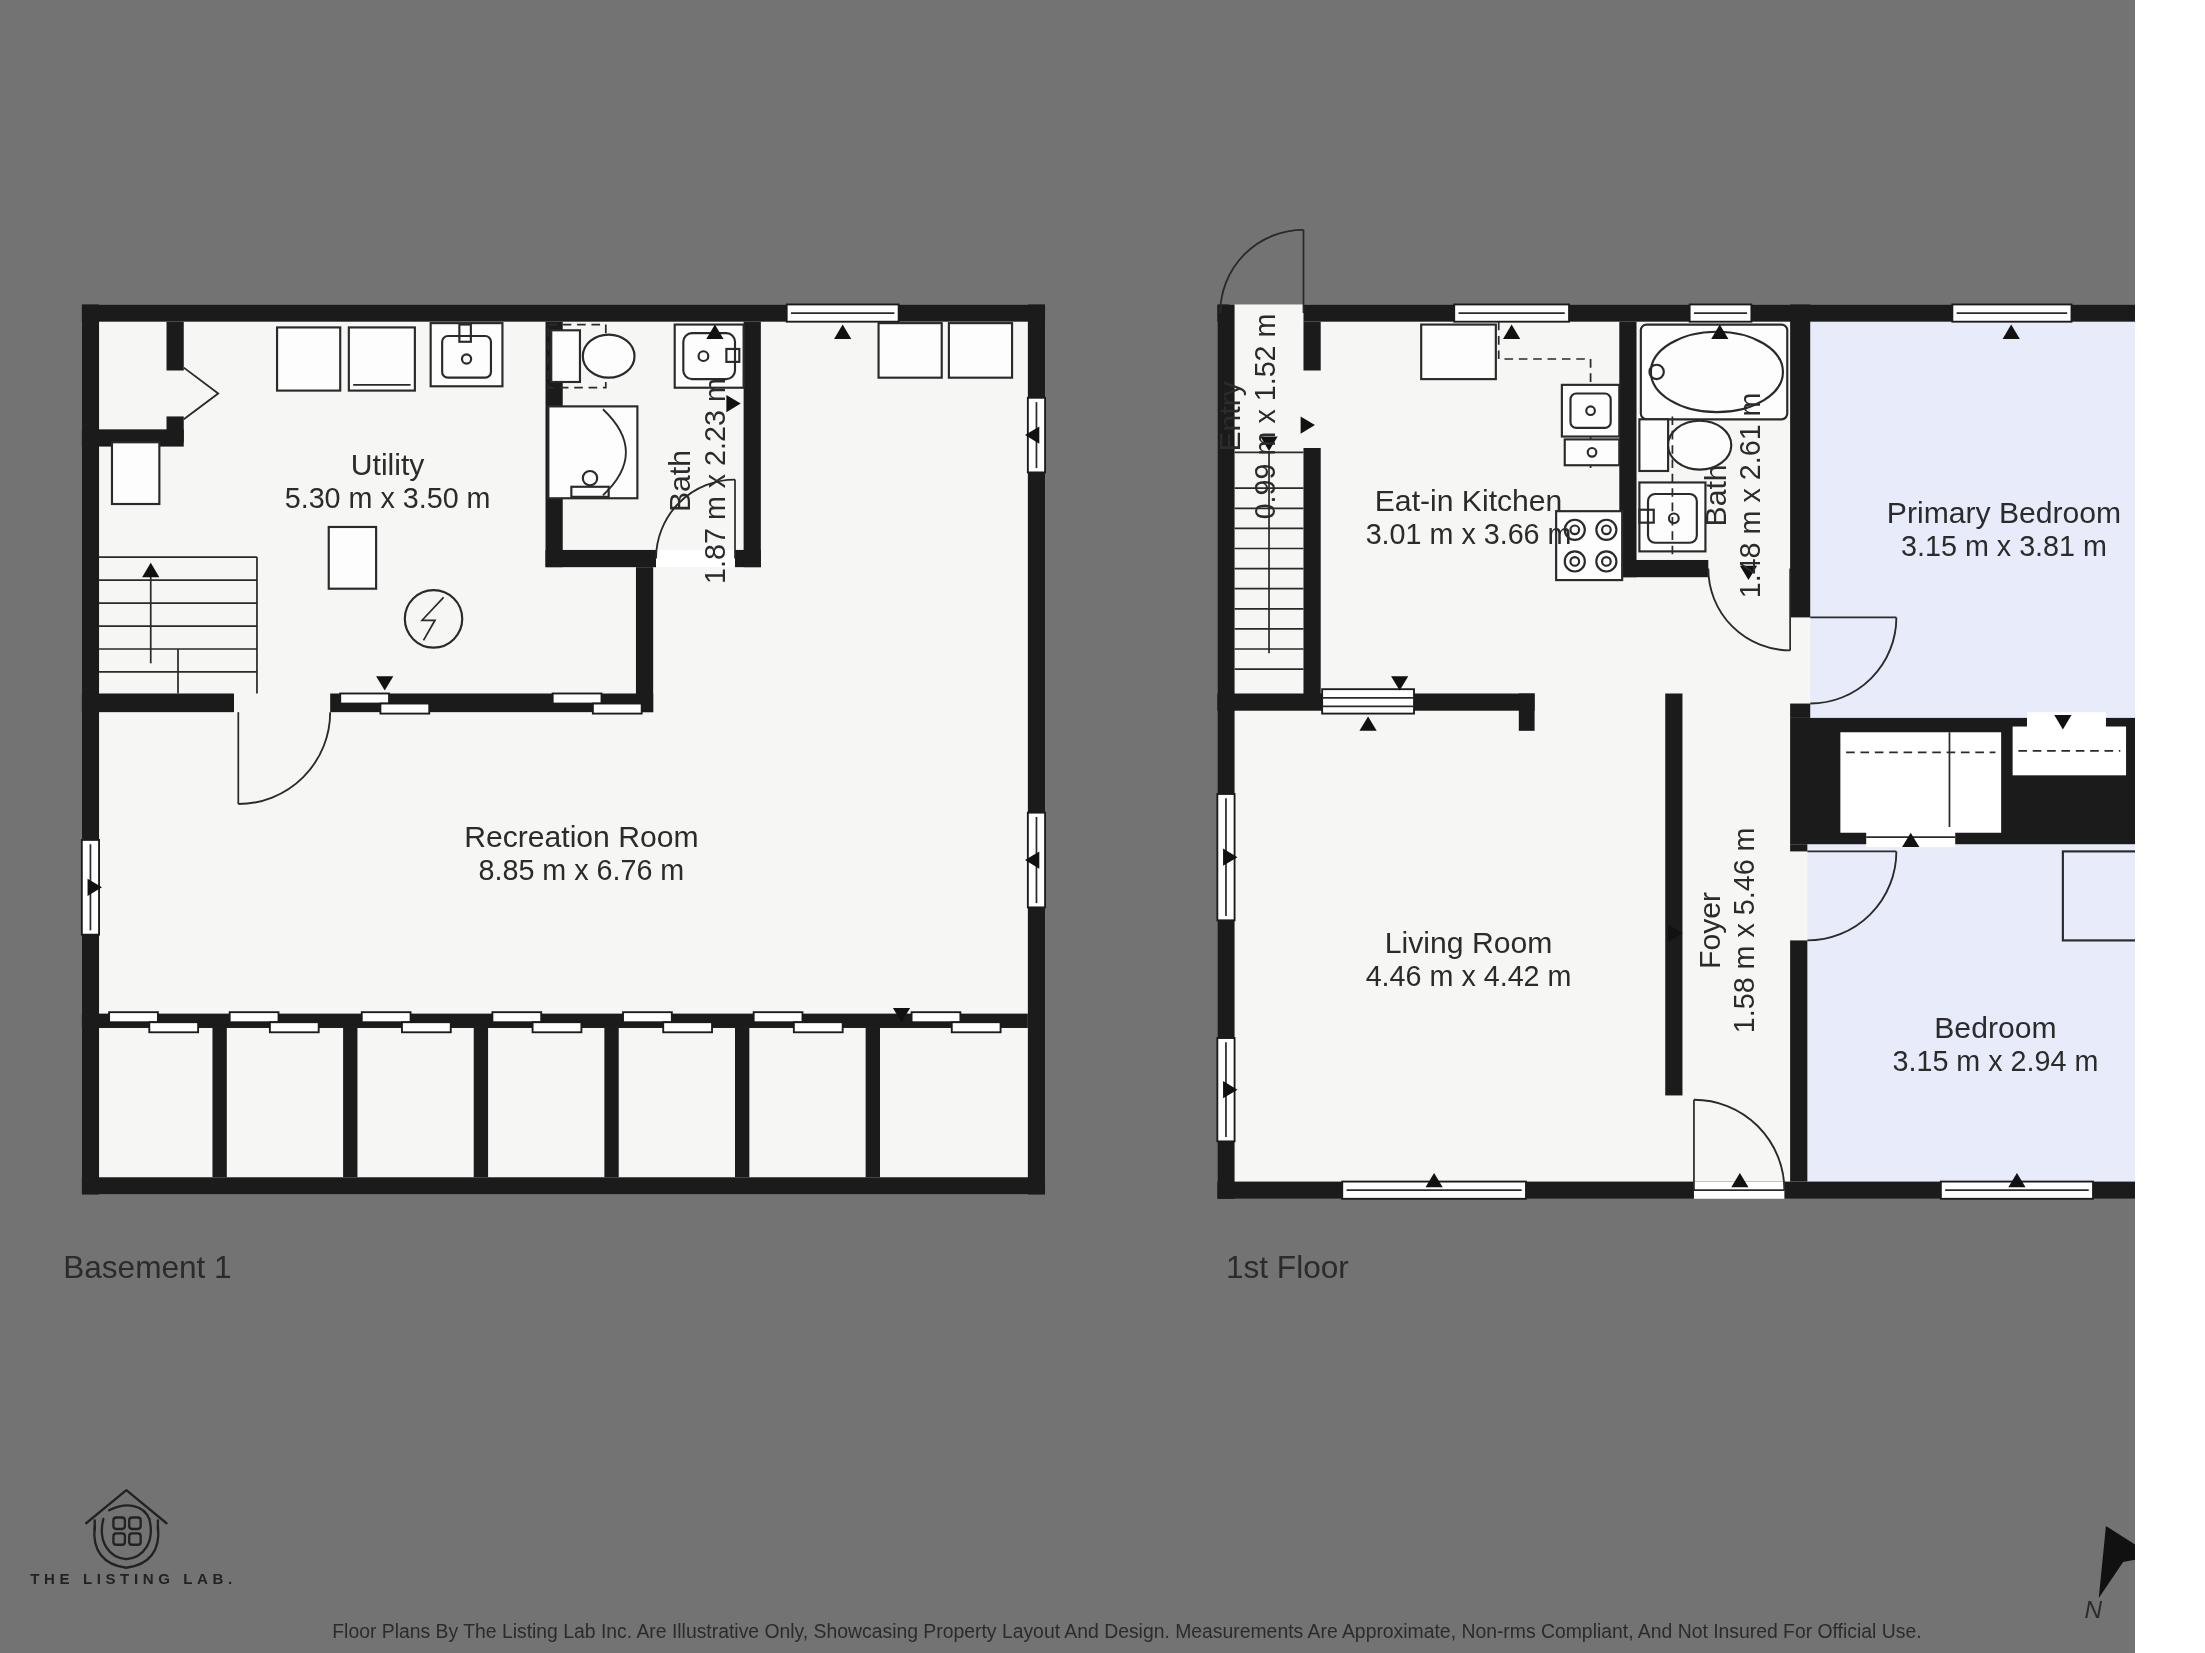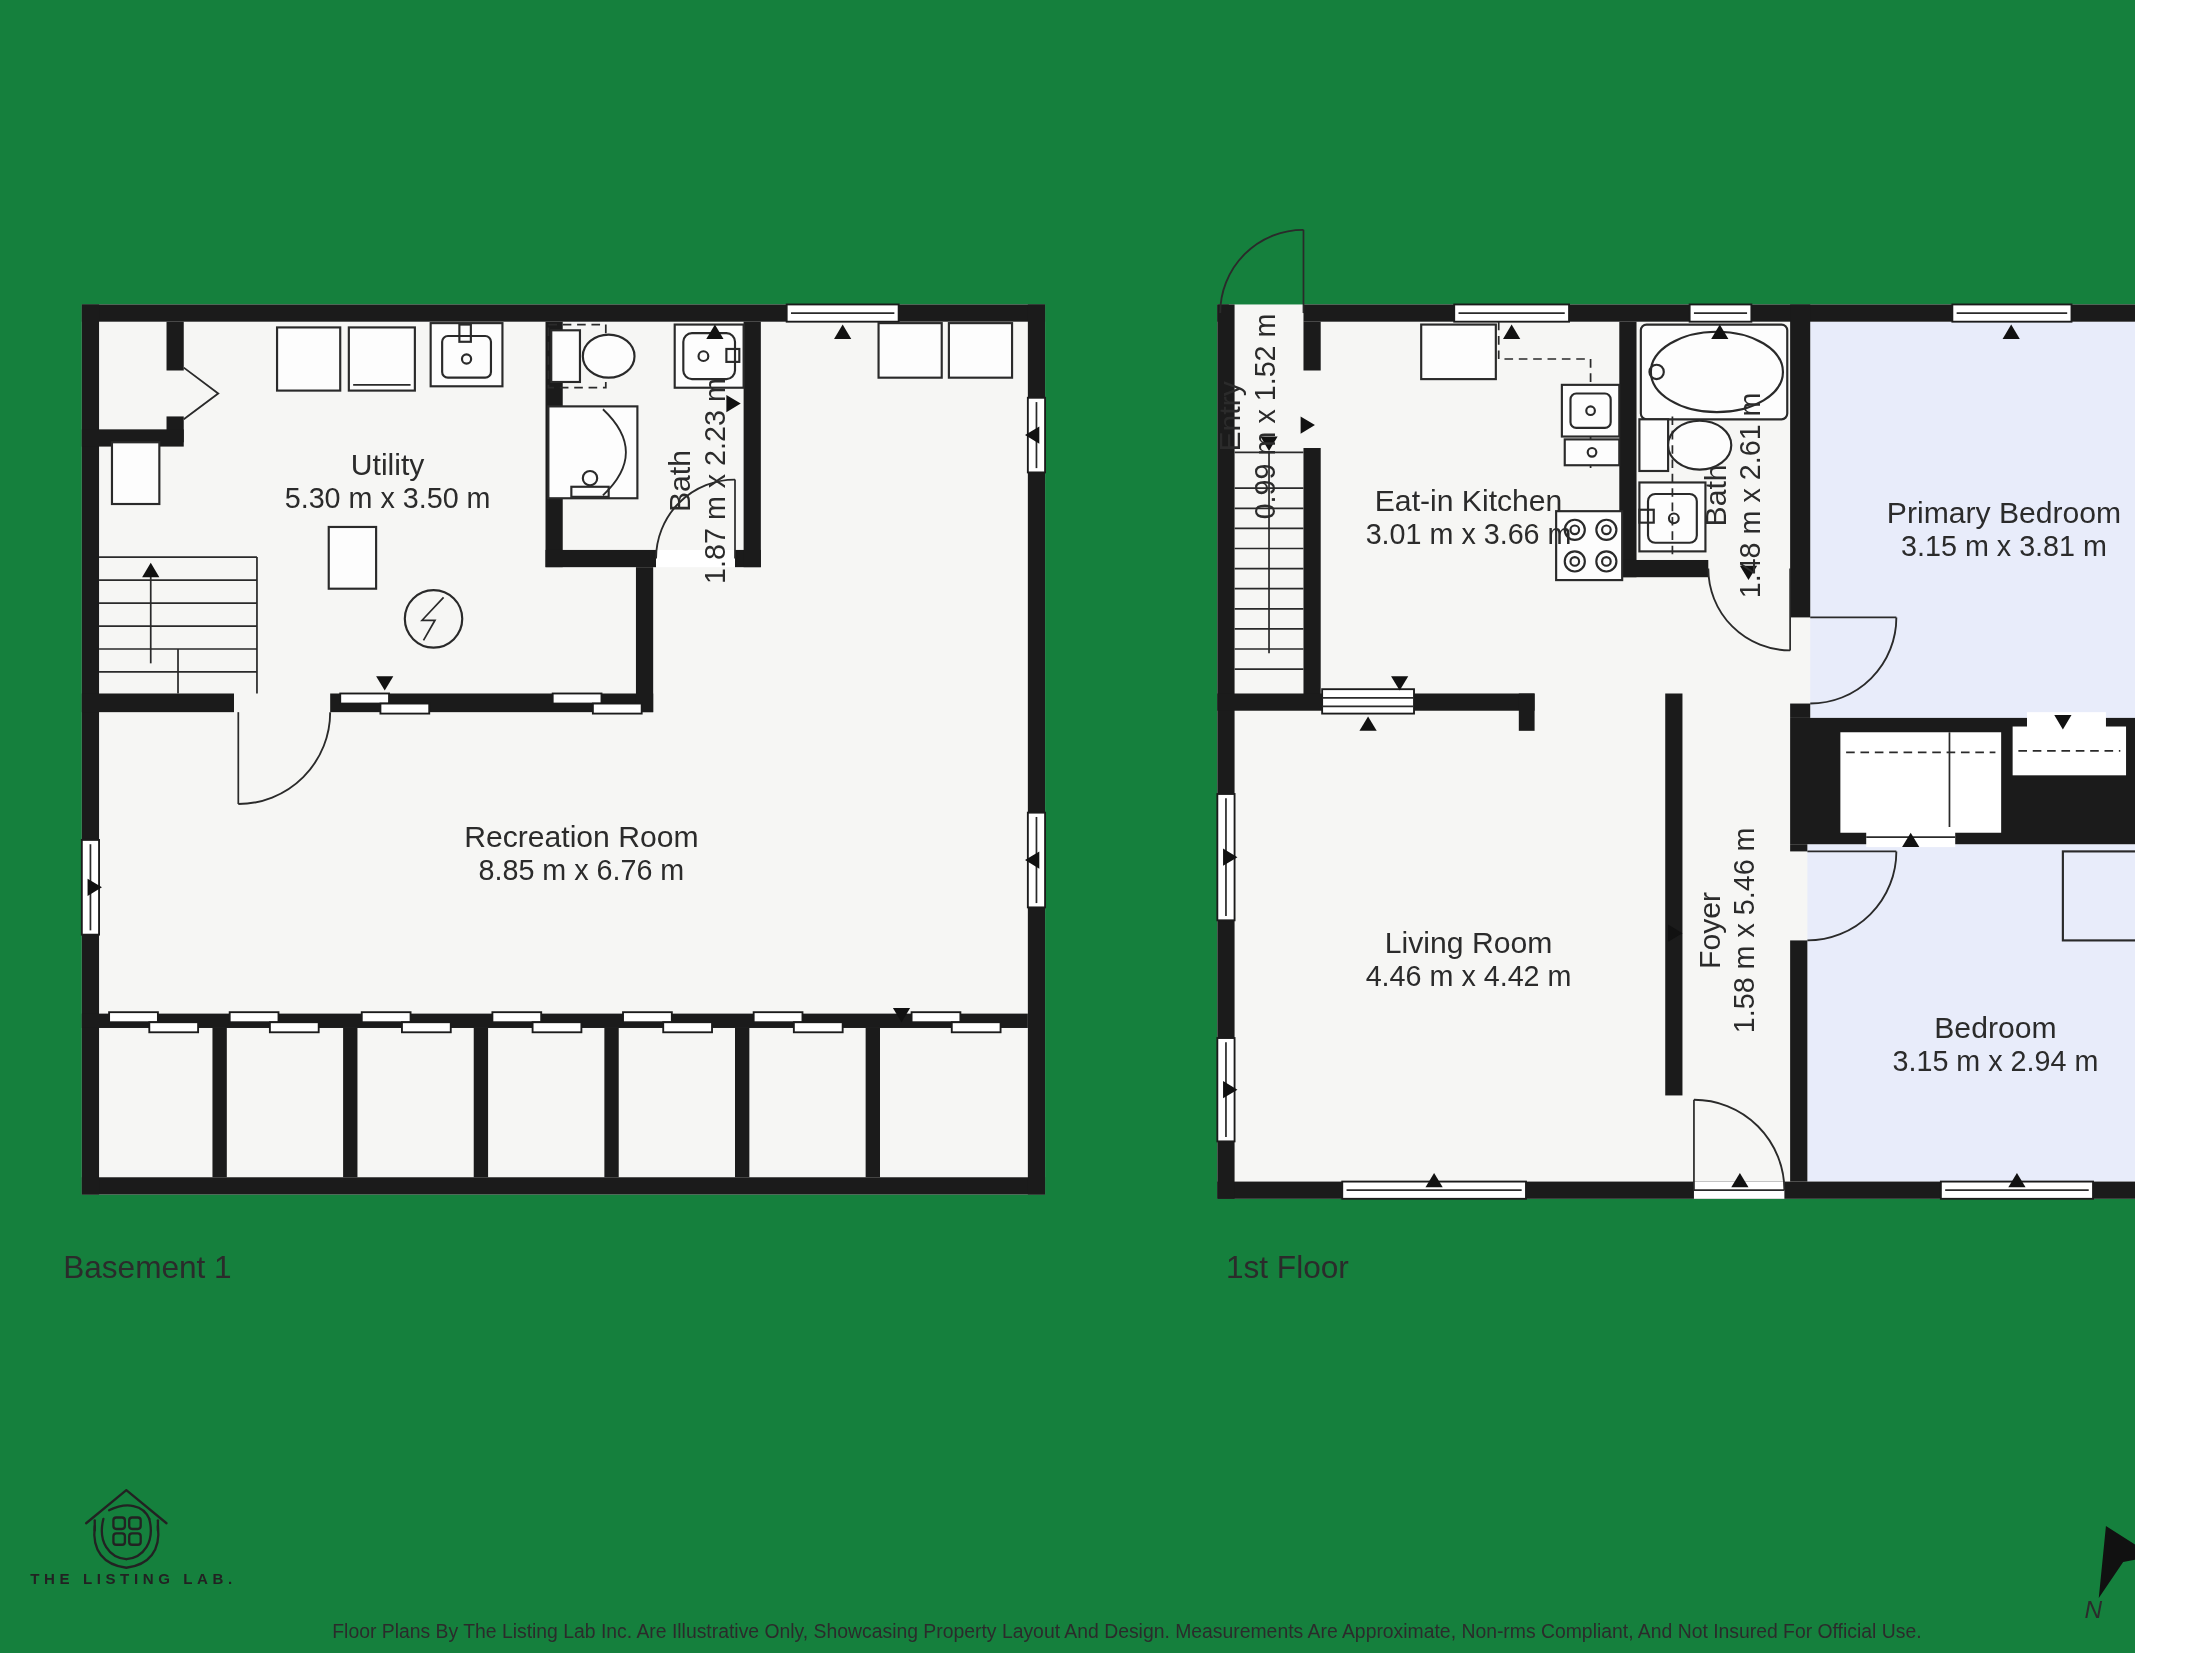--- a/index.html
+++ b/index.html
@@ -1,16 +1,16 @@
 <!DOCTYPE html>
 <html style="font-size:11.5px"><head>
 <meta charset="utf-8">
 <style>
   html,body{margin:0;padding:0;background:#ffffff;width:2205px;height:1654px;}
-  #stage{position:relative;width:2135px;height:1654px;background:#15803d;overflow:hidden;}
+  #stage{position:relative;width:2135px;height:1654px;background:#737373;overflow:hidden;}
   svg{position:absolute;left:0;top:0;}
   svg text{font-family:"Liberation Sans","DejaVu Sans",sans-serif;fill:#2b2b2b;}
   .room-name{font-size:21px;}
   .room-dims{font-size:20px;}
   .floor-title{font-size:22px;}
   .disclaimer{font-size:13.5px;}
   .logo-text{font-size:10.5px;letter-spacing:3.2px;font-weight:600;fill:#222;}
   .north-n{font-size:17px;font-style:italic;}
   .wall{fill:#1b1b1b;}
   .floor{fill:#f6f6f4;}

